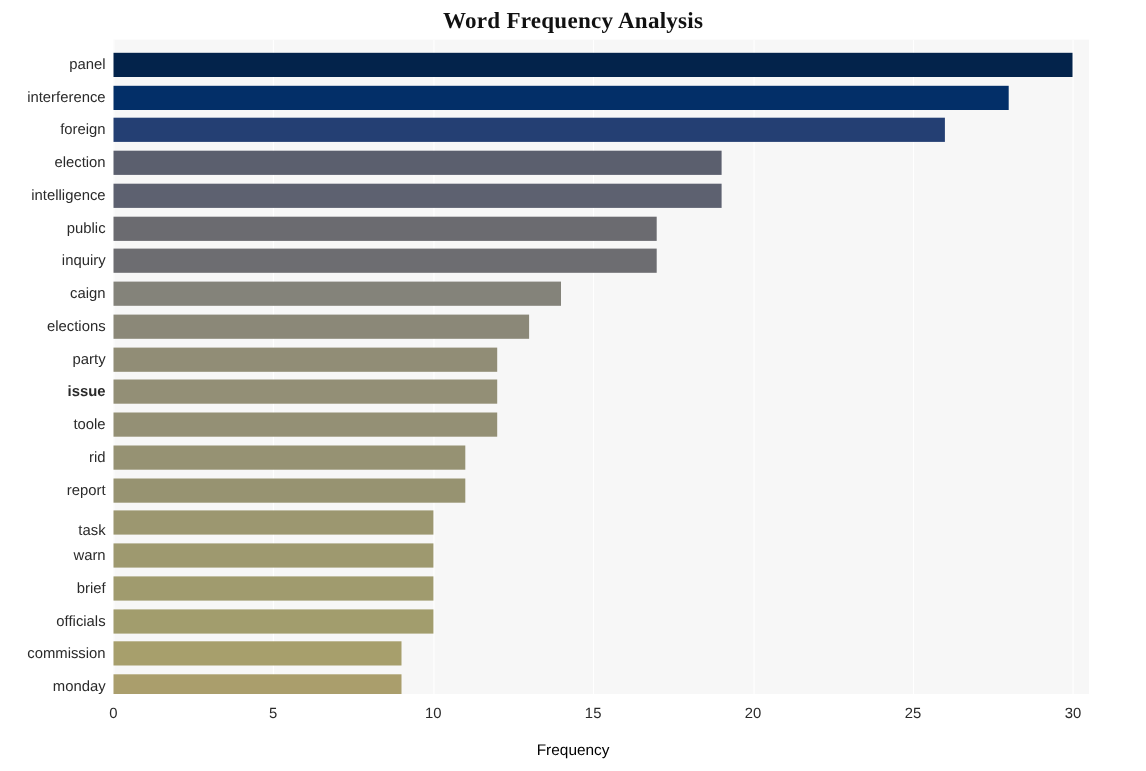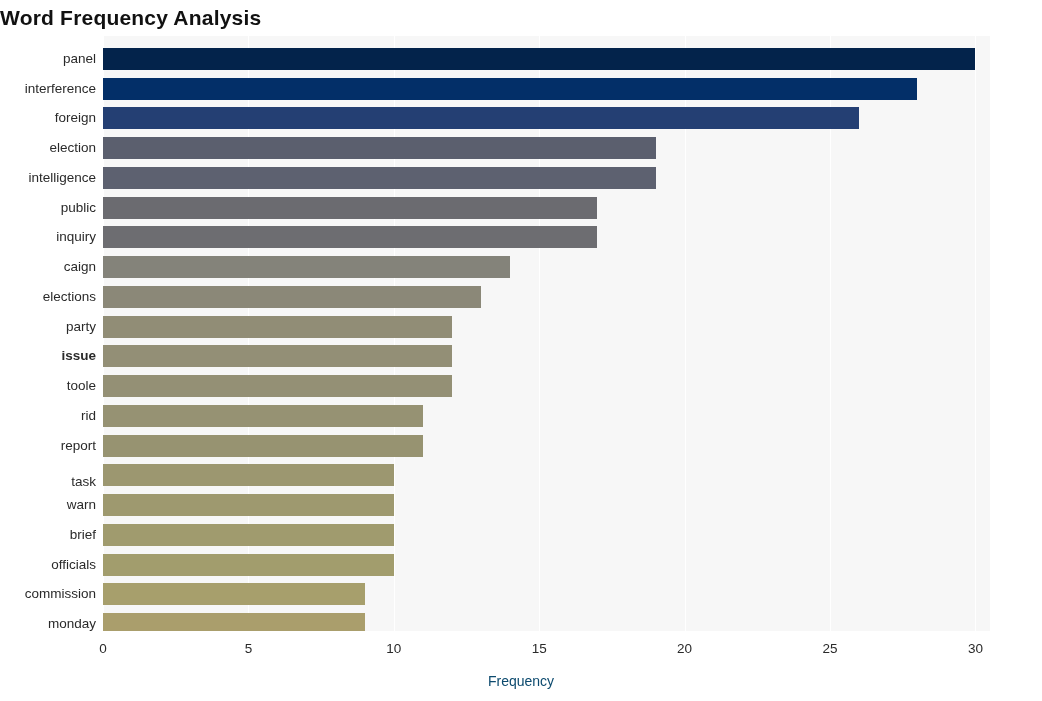--- a/index.html
+++ b/index.html
@@ -22,24 +22,26 @@
     height: 701px;
     background: #ffffff;
   }
 
   
   #chart-title {
     position: absolute;
     left: 0;
     top: 6px;
     width: 1042px;
+    text-align: center;
     font-size: 21px;
     font-weight: bold;
     color: #111111;
     letter-spacing: 0.2px;
+    font-family: Liberation Serif, serif;
   }
 
   
   #plot-area {
     position: absolute;
     left: 103px;
     top: 36px;
     width: 887px;
     height: 595px;
     background: #f7f7f7;
@@ -103,21 +105,21 @@
     color: #2a2a2a;
     white-space: nowrap;
   }
   #x-axis-title {
     position: absolute;
     left: 0;
     top: 673px;
     width: 1042px;
     text-align: center;
     font-size: 14px;
-    color: #0c4a6e;
+    color: #000000;
   }
 </style>
 </head>
 <body>
 
 <div id="chart-root">
 
   <div id="chart-title">Word Frequency Analysis</div>
 
   <div id="plot-area">

